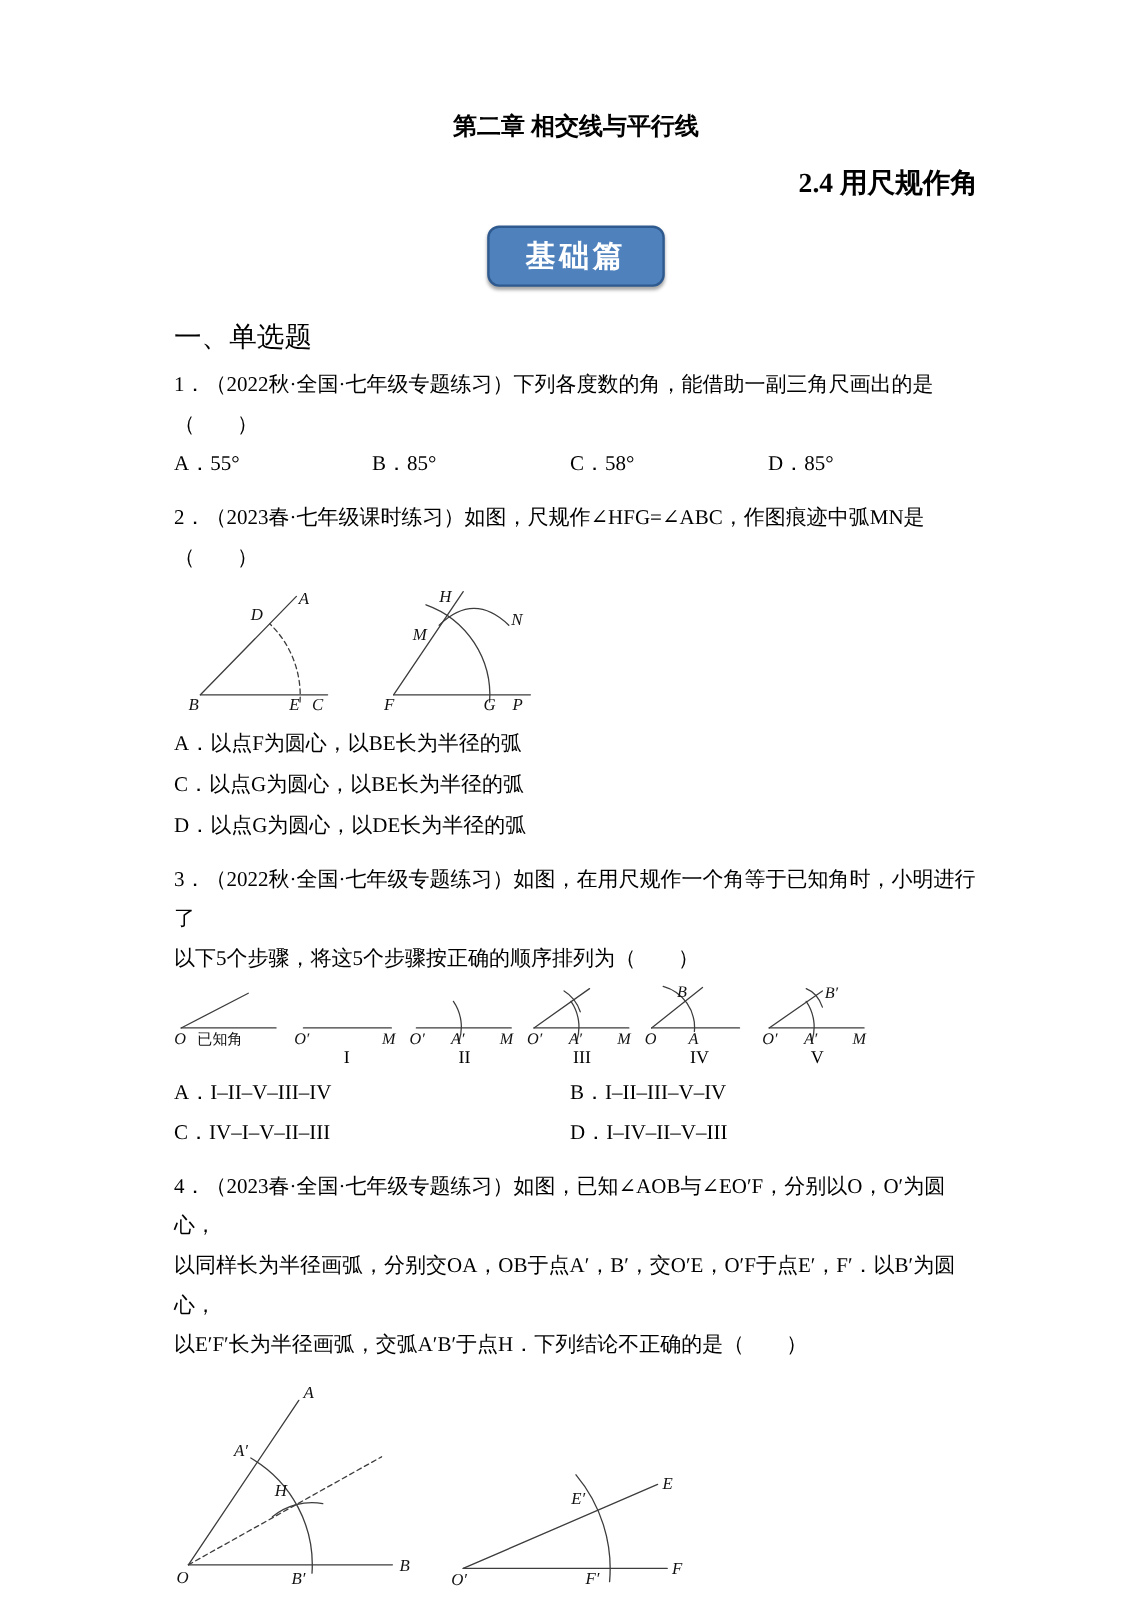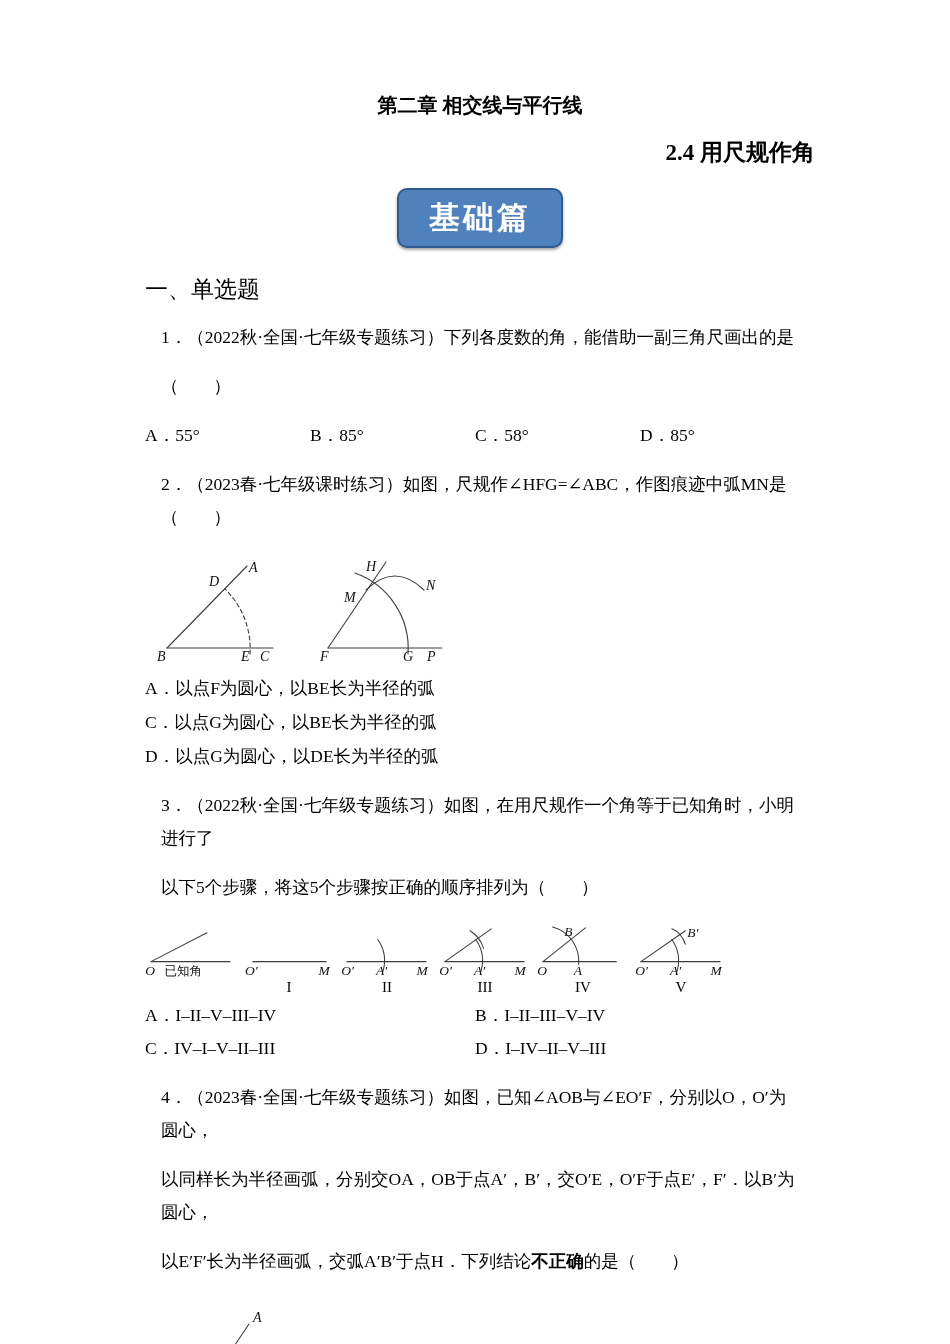--- a/index.html
+++ b/index.html
@@ -9,40 +9,40 @@
     padding:92px 135px 60px 145px;
     font-family:"Liberation Serif","DejaVu Serif",serif;
     color:#000;
   }
   .title { text-align:center; font-size:20px; font-weight:700; margin:0 0 18px 0; }
   .subtitle { text-align:right; font-size:23px; font-weight:700; margin:0 0 20px 0; }
   .badge-row { display:flex; justify-content:center; margin:0 0 26px 0; }
   .badge {
     background:#4f81bd; border:2px solid #2e5a8f; border-radius:10px;
     box-shadow:0 2px 3px rgba(0,0,0,0.35);
-    color:#ffffff; font-size:31px; font-weight:700; letter-spacing:3px;
+    color:#ffffff; font-size:25px; font-weight:700; letter-spacing:3px;
     padding:7px 30px;
   }
   .sec-heading { font-size:23px; margin:0 0 8px 0; }
   .q { margin:0 0 12px 0; }
-  p.stem { font-size:17.5px; line-height:33px; margin:16px; }
+  p.stem { font-size:17.5px; line-height:33px; margin:0; }
   .optrow { display:flex; font-size:17.5px; line-height:33px;align-items:center; }
   .optrow .o4 { width:165px; }
   .optrow .o2 { width:330px; }
   .optlines p { margin:0; font-size:17.5px; line-height:34px; }
   .fig2 { display:flex; gap:40px; padding:10px 0 6px 10px; }
   .fig3 { display:flex; gap:6px; padding:5px 0 4px 0; align-items:flex-start; }
   .mini { display:flex; flex-direction:column; }
   .cap { text-align:center; font-size:15px; line-height:16px; min-height:16px; }
   .fig4 { display:flex; gap:16px; padding:12px 0 6px 0; align-items:flex-end; }
   .ln { stroke:#3d3d3d; stroke-width:1.1; fill:none; stroke-linecap:round; }
   .dash { stroke-dasharray:4 3; }
   svg text { font-family:"Liberation Serif","DejaVu Serif",serif; font-size:14px; font-style:italic; fill:#111; }
   svg text.cjk { font-style:normal; font-size:13px; }
-  .em { font-weight:700; }
+  .em { font-weight:400; }
 </style>
 </head>
 <body>
 
 <div class="page">
 
   <h1 class="title">第二章 相交线与平行线</h1>
   <h2 class="subtitle">2.4 用尺规作角</h2>
 
   <div class="badge-row">

